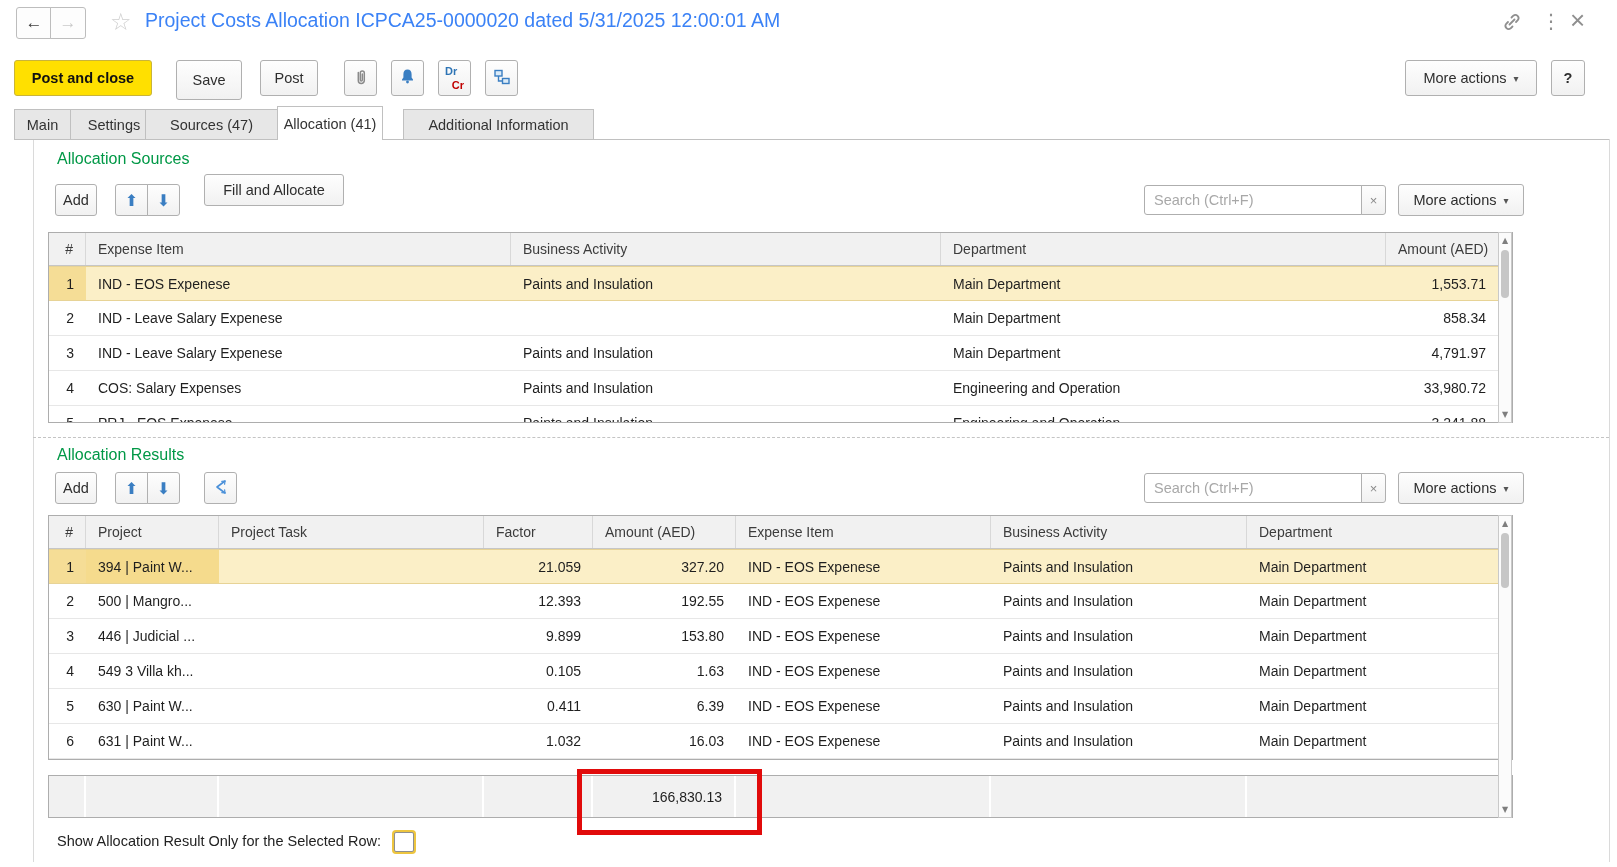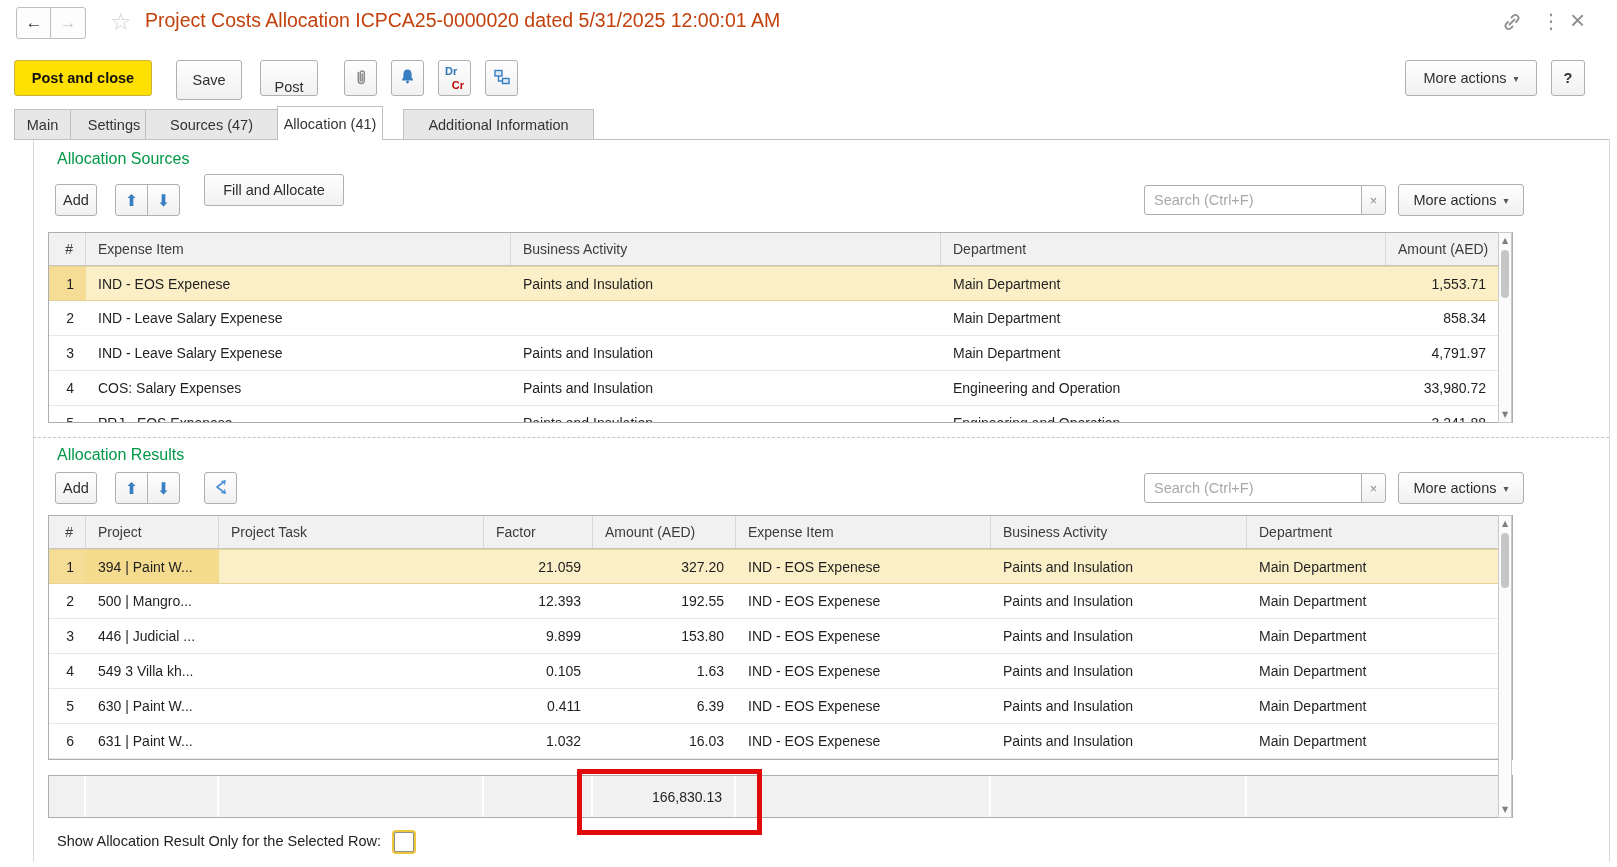--- a/index.html
+++ b/index.html
@@ -6,21 +6,21 @@
   .screen{position:relative;width:1617px;height:867px;background:#fff;overflow:hidden;
           font-family:"Liberation Sans",sans-serif;color:#1f1f1f;font-size:14px;}
   .abs{position:absolute;}
 
   
   .navbtn{position:absolute;top:7px;width:34px;height:30px;background:#fdfdfd;border:1px solid #bdbdbd;
           display:flex;align-items:center;justify-content:center;font-size:17px;border-radius:3px;}
   .navbtn.back{left:16px;color:#3f3f3f;border-radius:3px 0 0 3px;}
   .navbtn.fwd{left:50px;color:#c9c9c9;border-radius:0 3px 3px 0;}
   .star{left:110px;top:8px;font-size:24px;color:#cfcfcf;font-family:"DejaVu Sans",sans-serif;}
-  .title{left:145px;top:9px;font-size:19.5px;color:#c2410c;white-space:nowrap;}
+  .title{left:145px;top:9px;font-size:19.5px;color:#3b82f6;white-space:nowrap;}
   .topicon{color:#8f8f8f;}
   .kebab{left:1541px;top:9px;font-size:20px;letter-spacing:0;font-family:"DejaVu Sans",sans-serif;}
   .closex{left:1570px;top:5px;font-size:26px;}
 
   
   .btn{position:absolute;display:flex;align-items:center;justify-content:center;box-sizing:border-box;
        background:linear-gradient(#fefefe,#f1f1f1);border:1px solid #b0b0b0;border-radius:3px;
        font-size:14.5px;color:#2e2e2e;white-space:nowrap;}
   .btn .caret{font-size:10px;color:#555;margin-left:7px;font-family:"DejaVu Sans",sans-serif;}
   .btn-yellow{background:#ffe000;border-color:#c9b43a;font-weight:bold;color:#111;}
@@ -106,21 +106,21 @@
   </div>
   <div class="abs topicon kebab">⋮</div>
   <div class="abs topicon closex">×</div>
 
   <div class="btn btn-yellow" style="left:14px;top:60px;width:138px;height:36px;">
     <span>Post and close</span>
   </div>
   <div class="btn" style="left:176px;top:60px;width:66px;height:40px;">
     <span>Save</span>
   </div>
-  <div class="btn" style="left:260px;top:60px;width:58px;height:36px;align-items:flex-end;">
+  <div class="btn" style="left:260px;top:60px;width:58px;height:36px;">
     <span>Post</span>
   </div>
 
   <div class="btn iconbtn" style="left:344px;top:60px;">
     <span>
       <svg width="18" height="18" viewBox="0 0 18 18" fill="none" stroke="#8a8a8a" stroke-width="1.5" stroke-linecap="round">
         <path d="M6.3 4.5 v8 a3 3 0 0 0 6 0 V5 a2 2 0 0 0 -4 0 v7 a1 1 0 0 0 2 0 V6"></path>
       </svg>
     </span>
   </div>

